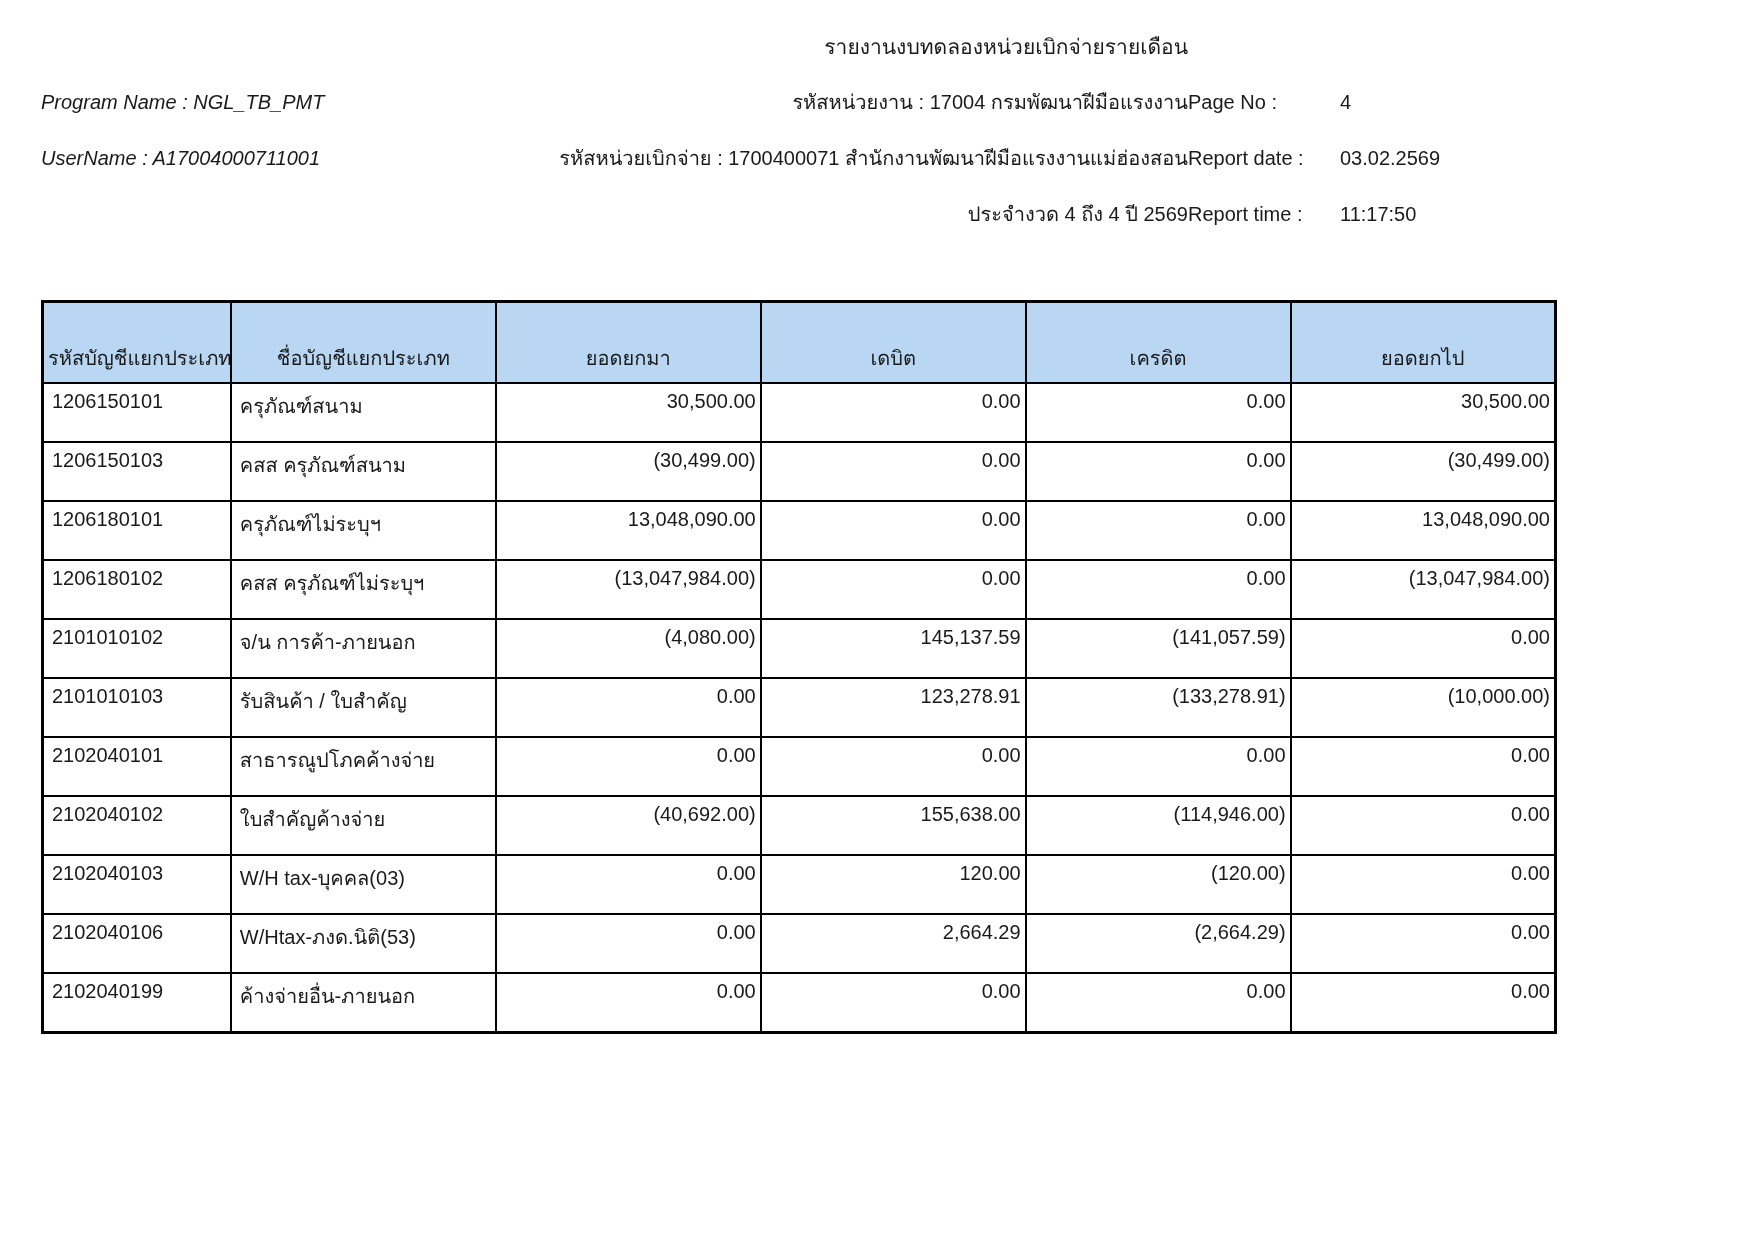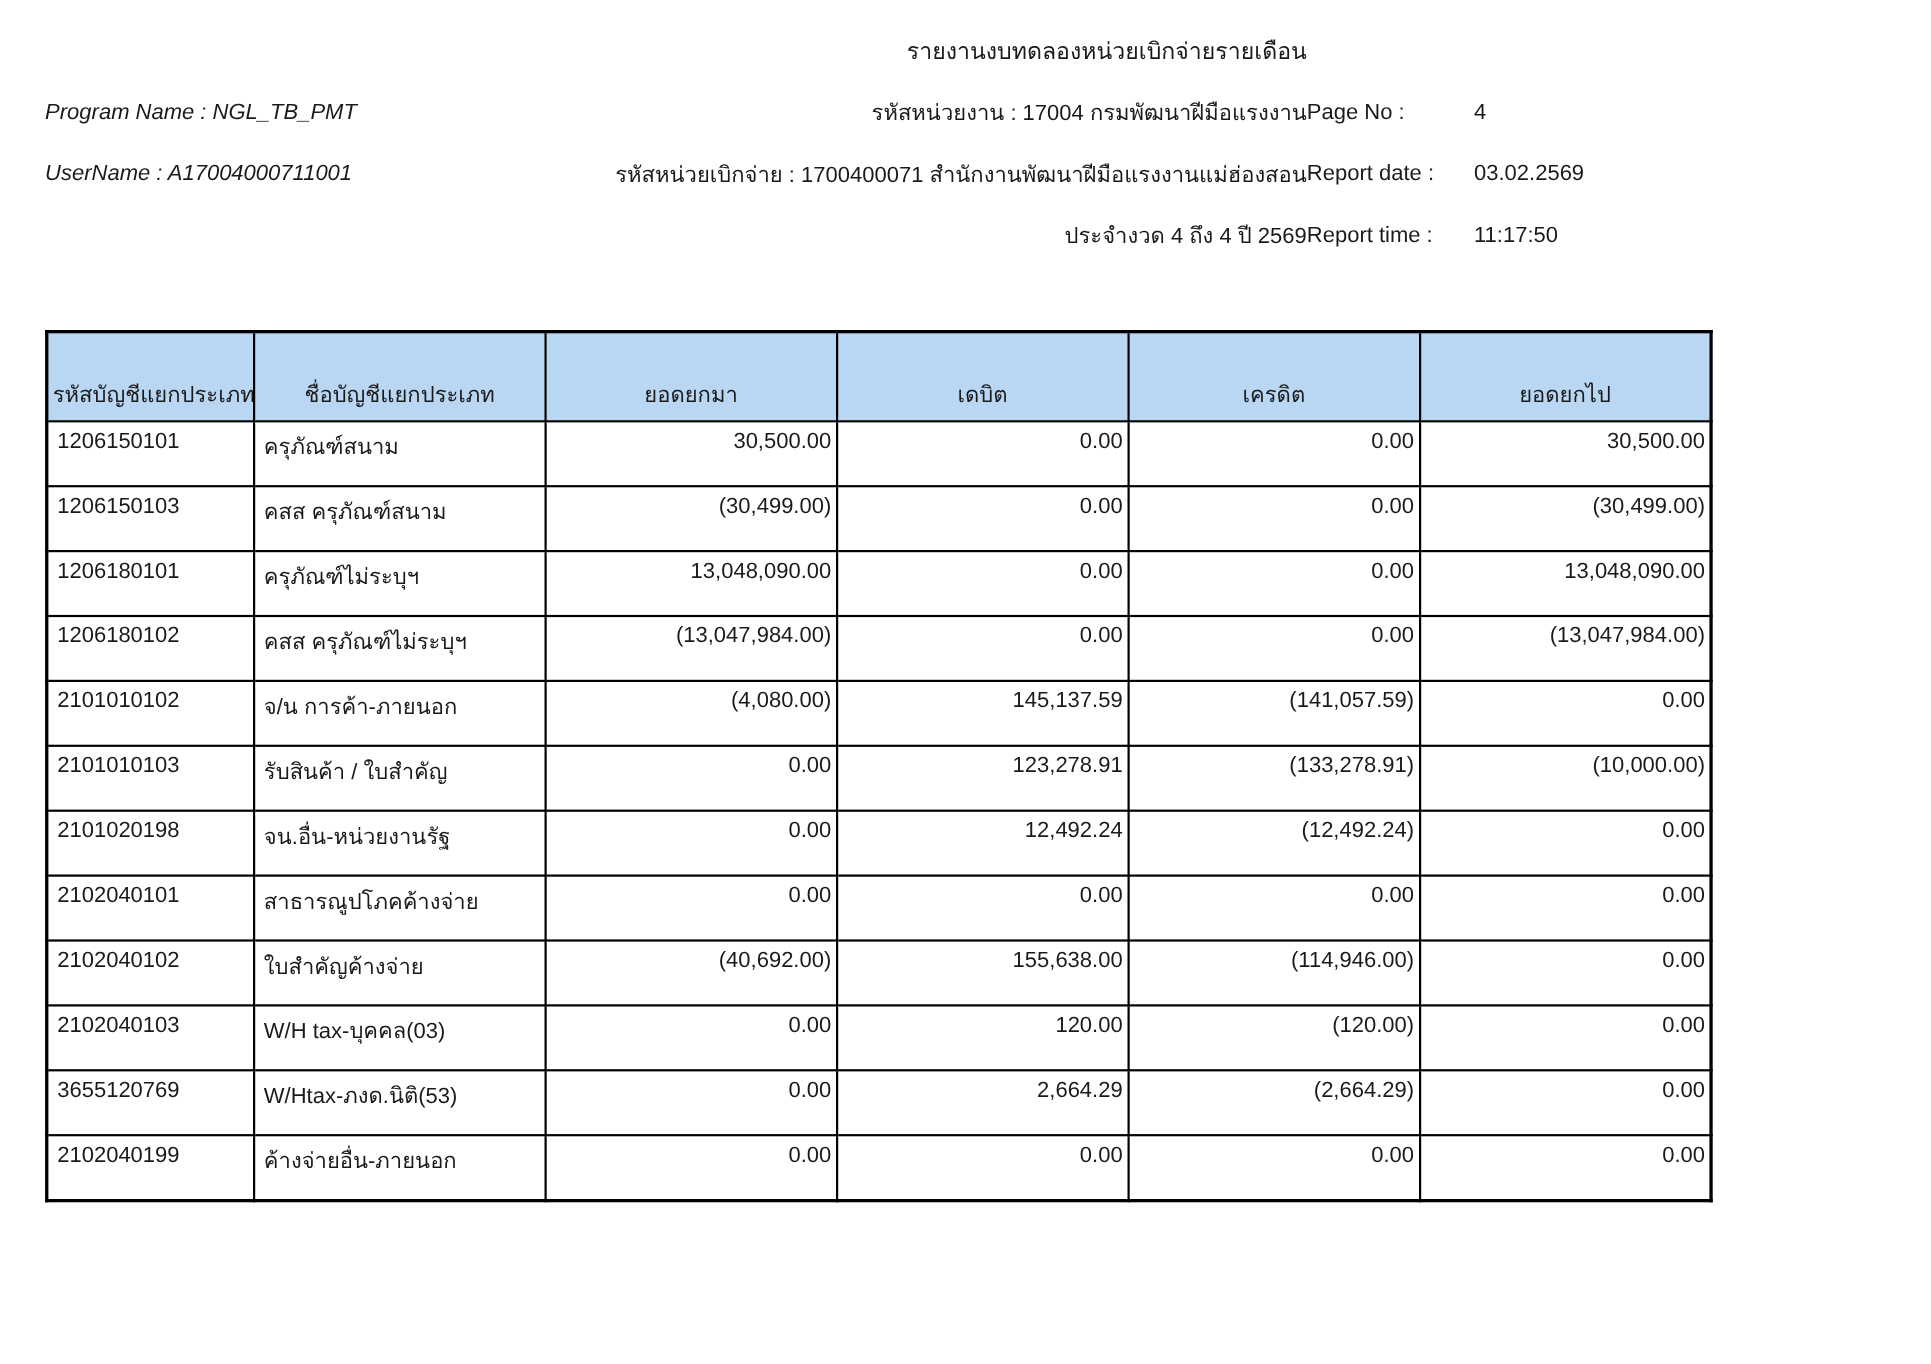--- a/index.html
+++ b/index.html
@@ -163,28 +163,20 @@
         </tr>
         <tr>
           <td class="cell-left">2101010103</td>
           <td class="cell-left">รับสินค้า / ใบสำคัญ</td>
           <td class="cell-right">0.00</td>
           <td class="cell-right">123,278.91</td>
           <td class="cell-right">(133,278.91)</td>
           <td class="cell-right">(10,000.00)</td>
         </tr>
         <tr>
-          <td class="cell-left">2101020198</td>
-          <td class="cell-left">จน.อื่น-หน่วยงานรัฐ</td>
-          <td class="cell-right">0.00</td>
-          <td class="cell-right">12,492.24</td>
-          <td class="cell-right">(12,492.24)</td>
-          <td class="cell-right">0.00</td>
-        </tr>
-        <tr>
           <td class="cell-left">2102040101</td>
           <td class="cell-left">สาธารณูปโภคค้างจ่าย</td>
           <td class="cell-right">0.00</td>
           <td class="cell-right">0.00</td>
           <td class="cell-right">0.00</td>
           <td class="cell-right">0.00</td>
         </tr>
         <tr>
           <td class="cell-left">2102040102</td>
           <td class="cell-left">ใบสำคัญค้างจ่าย</td>
@@ -195,21 +187,21 @@
         </tr>
         <tr>
           <td class="cell-left">2102040103</td>
           <td class="cell-left">W/H tax-บุคคล(03)</td>
           <td class="cell-right">0.00</td>
           <td class="cell-right">120.00</td>
           <td class="cell-right">(120.00)</td>
           <td class="cell-right">0.00</td>
         </tr>
         <tr>
-          <td class="cell-left">3655120769</td>
+          <td class="cell-left">2102040106</td>
           <td class="cell-left">W/Htax-ภงด.นิติ(53)</td>
           <td class="cell-right">0.00</td>
           <td class="cell-right">2,664.29</td>
           <td class="cell-right">(2,664.29)</td>
           <td class="cell-right">0.00</td>
         </tr>
         <tr>
           <td class="cell-left">2102040199</td>
           <td class="cell-left">ค้างจ่ายอื่น-ภายนอก</td>
           <td class="cell-right">0.00</td>

